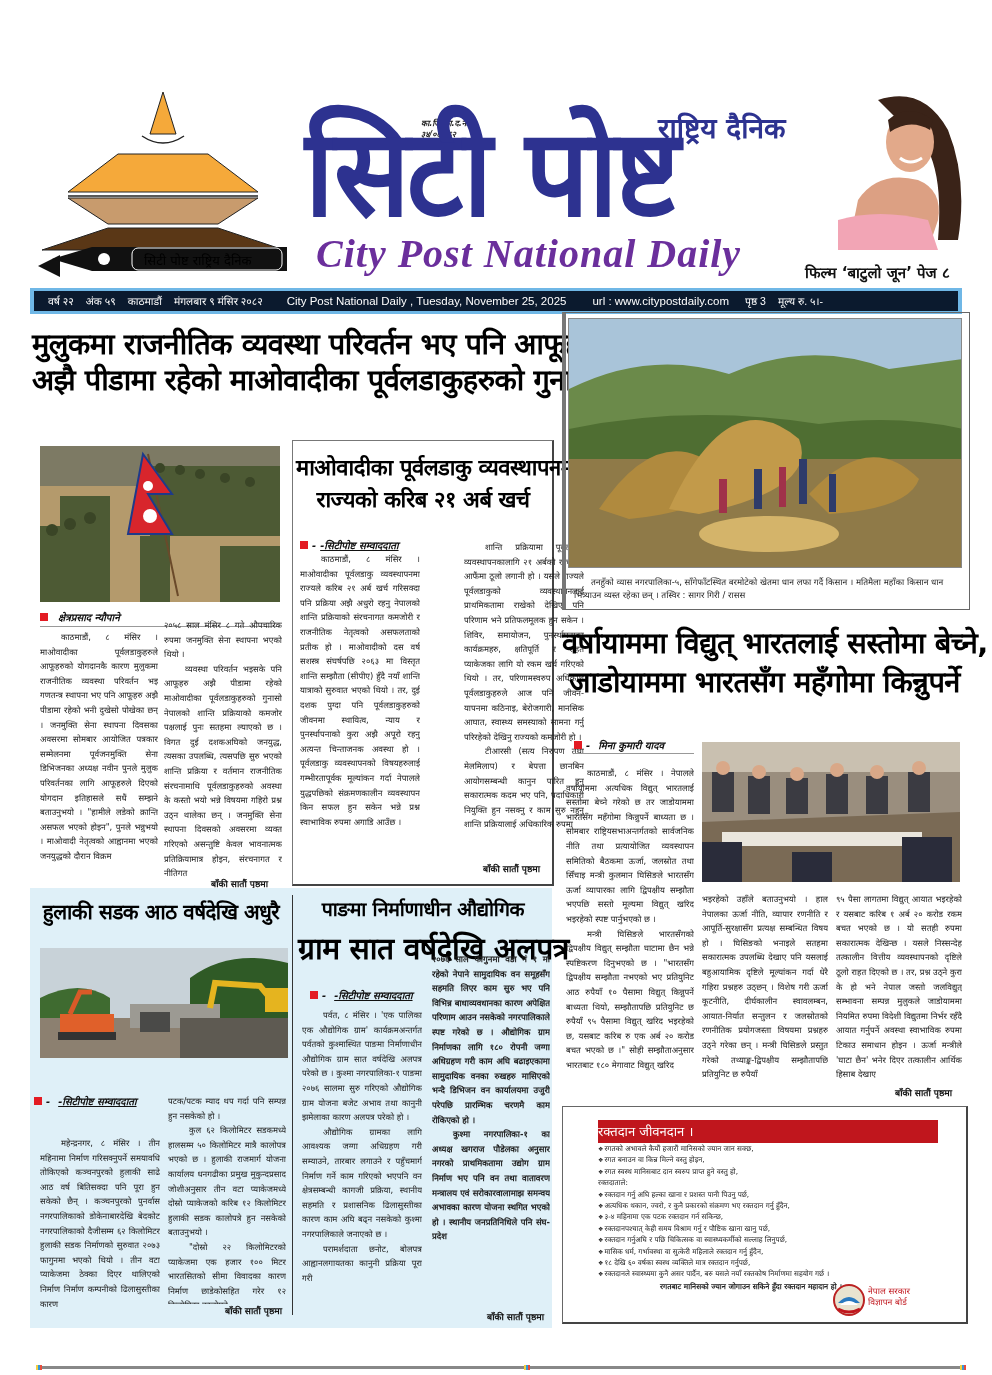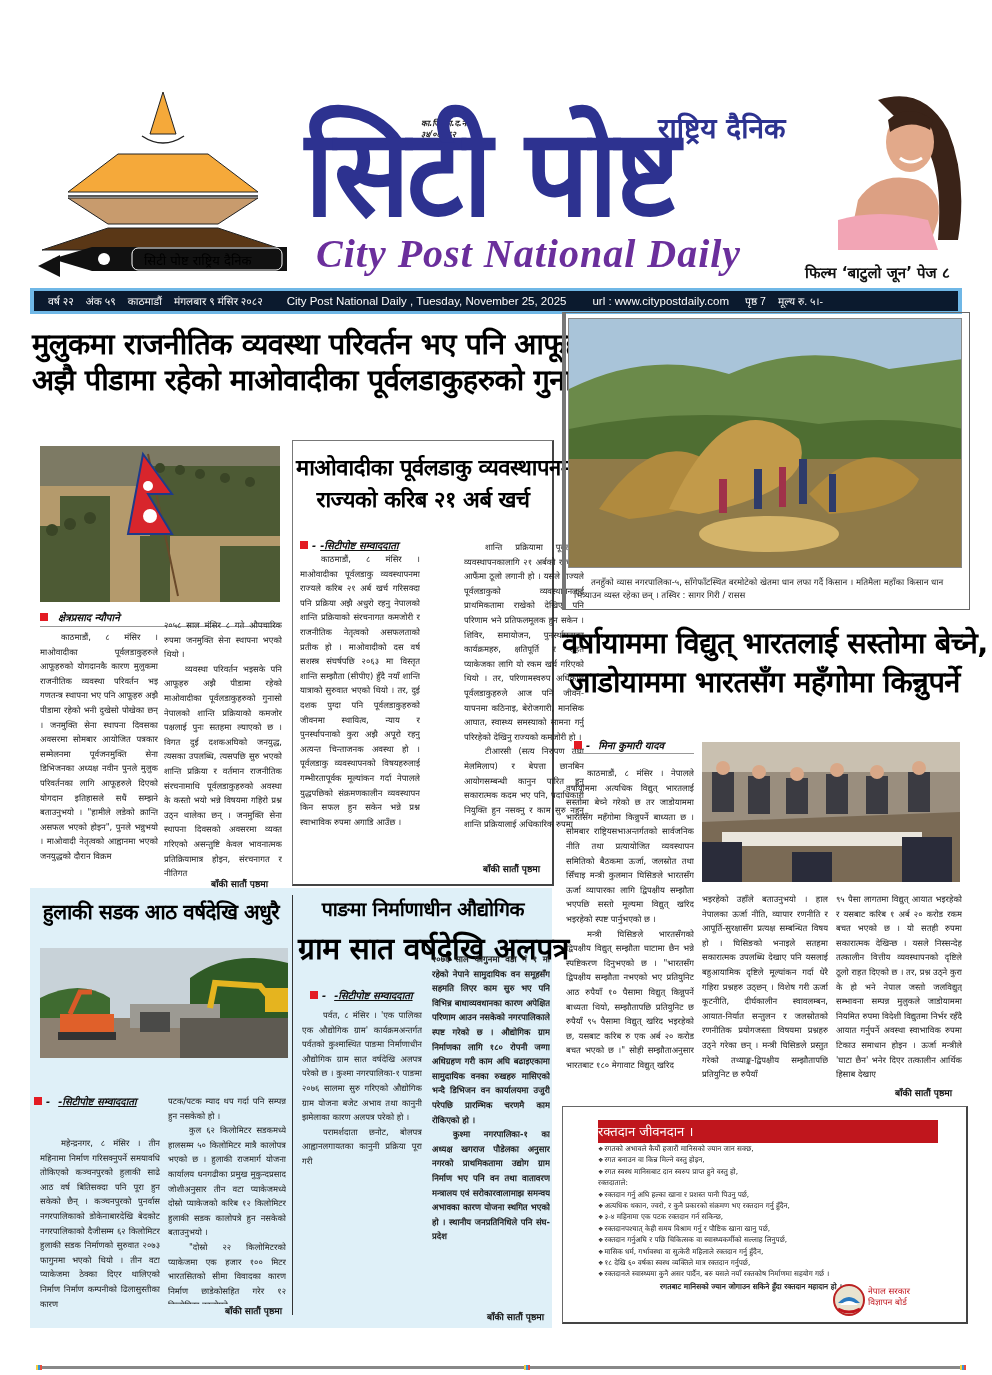--- a/index.html
+++ b/index.html
@@ -118,21 +118,21 @@
 <div class="abs promo-caption">फिल्म ‘बाटुलो जून’ पेज ८</div>
 
 <div class="abs datebar-outer"></div>
 <div class="abs datebar">
   <span>वर्ष २२</span>
   <span>अंक ५९</span>
   <span>काठमाडौं</span>
   <span style="margin-right:24px">मंगलबार ९ मंसिर २०८२</span>
   <span class="en">City Post National Daily , Tuesday,  November  25,   2025</span>
   <span class="en" style="margin-right:16px">url : www.citypostdaily.com</span>
-  <span>पृष्ठ 7</span>
+  <span>पृष्ठ 3</span>
   <span>मूल्य रु. ५।-</span>
 </div>
 
 <div class="abs headline main-headline">
   <div>मुलुकमा राजनीतिक व्यवस्था परिवर्तन भए पनि आफूहरु</div>
   <div>अझै पीडामा रहेको माओवादीका पूर्वलडाकुहरुको गुनासो</div>
 </div>
 
 <div class="abs photo" style="left:40px;top:446px;width:240px;height:156px;">
   <svg width="240" height="156" viewBox="0 0 240 156">
@@ -307,20 +307,21 @@
 
 <div class="abs headline headline-e">पाङमा निर्माणाधीन औद्योगिक</div>
 <div class="abs headline headline-e2">ग्राम सात वर्षदेखि अलपत्र</div>
 <div class="abs byline" style="left:310px;top:988px;">
   <span class="sq"></span>
     <span>-</span>
   <span class="txt" style="margin-left:4px">-सिटीपोष्ट सम्वाददाता</span>
 </div>
 <div class="abs col" style="left:302px;top:1008px;width:120px;height:310px;">
   <p>पर्वत, ८ मंसिर । 'एक पालिका एक औद्योगिक ग्राम' कार्यक्रमअन्तर्गत पर्वतको कुश्मास्थित पाङमा निर्माणाधीन औद्योगिक ग्राम सात वर्षदेखि अलपत्र परेको छ । कुश्मा नगरपालिका-१ पाङमा २०७६ सालमा सुरु गरिएको औद्योगिक ग्राम योजना बजेट अभाव तथा कानुनी झमेलाका कारण अलपत्र परेको हो ।</p>
+  <p>औद्योगिक ग्रामका लागि आवश्यक जग्गा अधिग्रहण गरी सम्याउने, तारबार लगाउने र पहुँचमार्ग निर्माण गर्ने काम गरिएको भएपनि वन क्षेत्रसम्बन्धी कागजी प्रक्रिया, स्थानीय सहमति र प्रशासनिक ढिलासुस्तीका कारण काम अघि बढ्न नसकेको कुश्मा नगरपालिकाले जनाएको छ ।</p>
   <p>परामर्शदाता छनोट, बोलपत्र आह्वानलगायतका कानुनी प्रक्रिया पूरा गरी</p>
 </div>
 <div class="abs col" style="left:432px;top:952px;width:118px;height:310px;font-weight:bold;">
   <p class="noind">२०७६ साल फागुनमा वडा नं १ मा रहेको नेपाने सामुदायिक वन समूहसँग सहमति लिएर काम सुरु भए पनि विभिन्न बाधाव्यवधानका कारण अपेक्षित परिणाम आउन नसकेको नगरपालिकाले स्पष्ट गरेको छ । औद्योगिक ग्राम निर्माणका लागि १८० रोपनी जग्गा अधिग्रहण गरी काम अघि बढाइएकामा सामुदायिक वनका रुखहरु मासिएको भन्दै डिभिजन वन कार्यालयमा उजुरी परेपछि प्रारम्भिक चरणमै काम रोकिएको हो ।</p>
   <p>कुश्मा नगरपालिका-१ का अध्यक्ष खगराज पौडेलका अनुसार नगरको प्राथमिकतामा उद्योग ग्राम निर्माण भए पनि वन तथा वातावरण मन्त्रालय एवं सरोकारवालामाझ समन्वय अभावका कारण योजना स्थगित भएको हो । स्थानीय जनप्रतिनिधिले पनि संघ-प्रदेश</p>
 </div>
 <div class="abs cont" style="left:462px;top:1310px;width:82px;">बाँकी सातौं पृष्ठमा</div>
 
 <div class="abs ad-box"></div>
 <div class="abs ad-header">रक्तदान जीवनदान ।</div>

